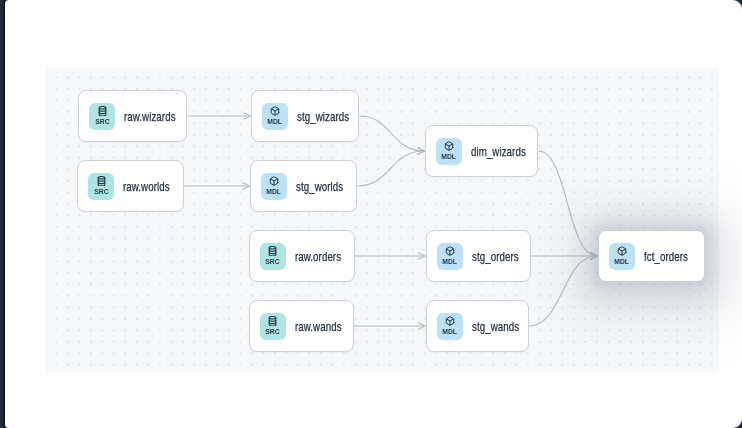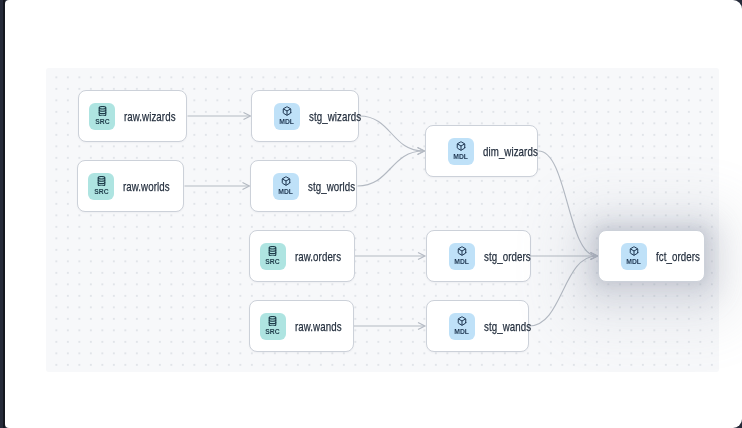--- a/index.html
+++ b/index.html
@@ -37,21 +37,21 @@
   .node.highlighted{
     box-shadow:0 0 12px 3px rgba(138,146,164,0.22),
                0 4px 26px 16px rgba(138,146,164,0.20),
                0 8px 50px 38px rgba(138,146,164,0.12);
   }
   .badge{
     width:26px;height:27px;border-radius:6px;flex:0 0 auto;
     display:flex;flex-direction:column;align-items:center;justify-content:center;
   }
   .badge.source{background:#aee4e1;color:#1d3b49;}
-  .badge.model{background:#bfe1f8;color:#1d3550;margin-left:12px;}
+  .badge.model{background:#bfe1f8;color:#1d3550;}
   .badge svg{display:block;}
   .badge .badge-label{
     font-size:8px;font-weight:bold;line-height:8.5px;margin-top:2px;
     transform:scaleX(0.85);transform-origin:center center;
     letter-spacing:0;
   }
   .node-label{
     margin-left:9px;font-size:13.5px;font-weight:500;color:#242f3e;
     white-space:nowrap;transform:scaleX(0.72);transform-origin:left center;
     letter-spacing:0.1px;-webkit-text-stroke:0.25px #242f3e;

